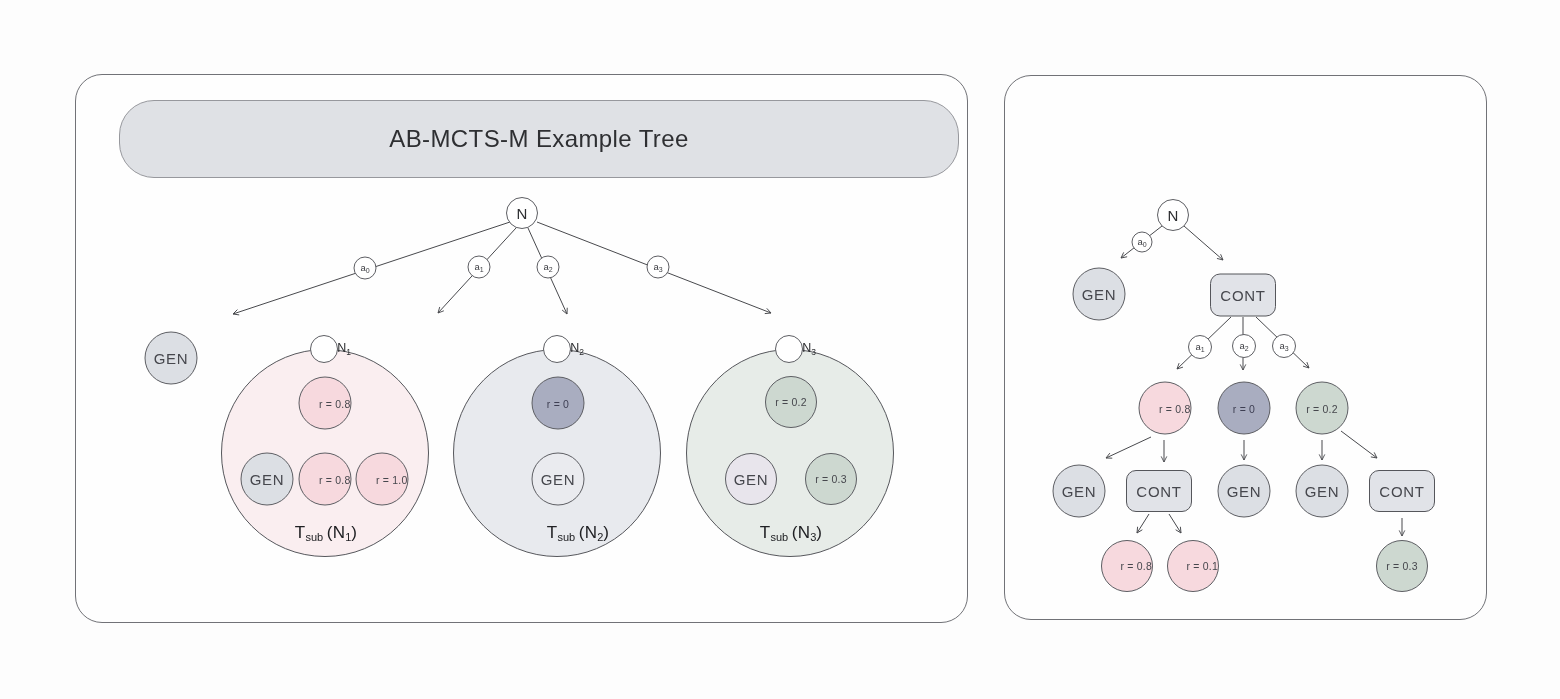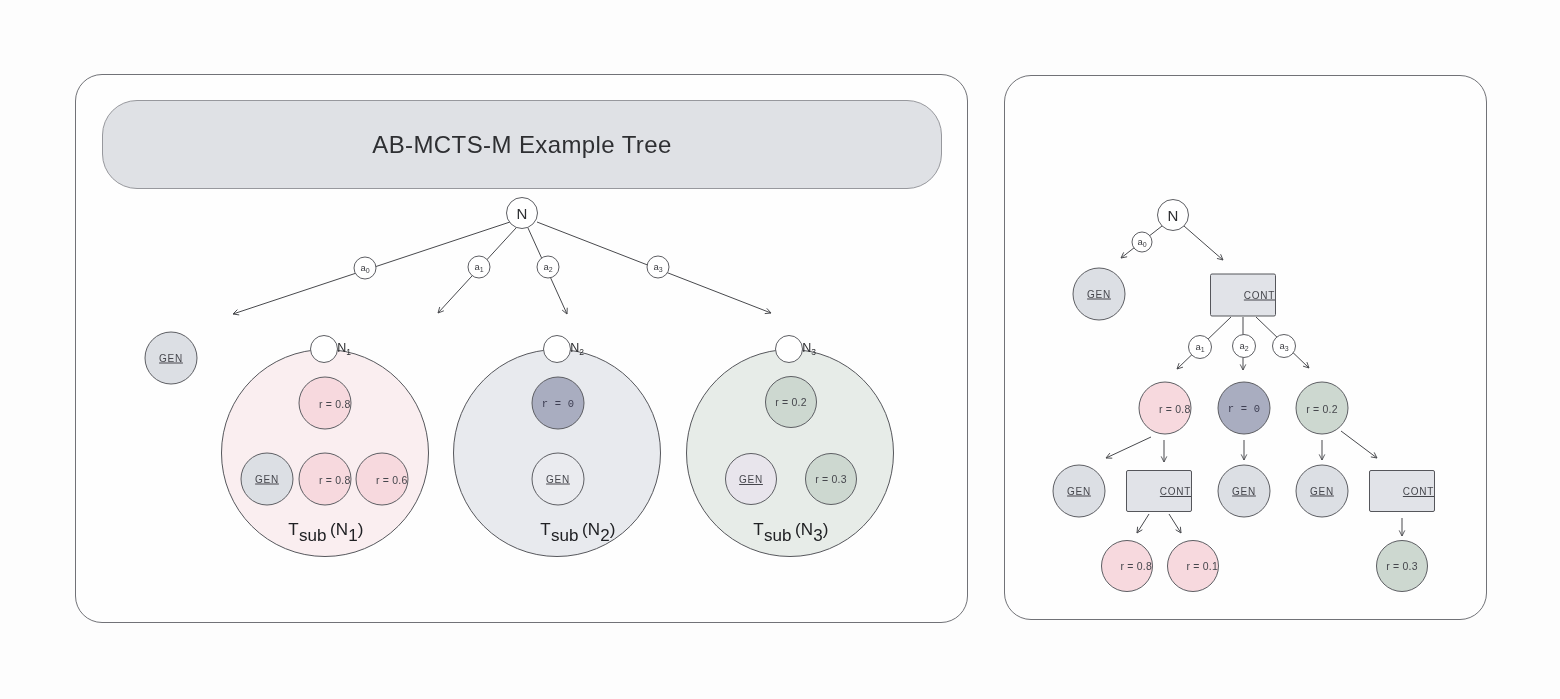--- a/index.html
+++ b/index.html
@@ -8,32 +8,32 @@
 
   .panel{position:absolute;background:#fefefe;border:1.2px solid #717277;border-radius:27px;box-sizing:border-box;z-index:0;}
   .pill{position:absolute;background:#dfe1e5;border:1px solid #97989d;border-radius:35px;box-sizing:border-box;
         display:flex;align-items:center;justify-content:center;z-index:1;}
   .title{font-size:24px;color:#2e2f32;letter-spacing:.4px;font-weight:500;}
 
   .big{position:absolute;transform:translate(-50%,-50%);border-radius:50%;border:1px solid #56575c;box-sizing:border-box;z-index:1;}
   #edges{position:absolute;left:0;top:0;z-index:2;}
   .nd{position:absolute;transform:translate(-50%,-50%);border-radius:50%;border:1px solid #5d5e63;box-sizing:border-box;
       display:flex;align-items:center;justify-content:center;z-index:3;color:#46474d;}
-  .rc{border-radius:2px;border:1.2px solid #55565b;justify-content:flex-end;}
-  .lbl{font-size:10px;letter-spacing:.7px;white-space:nowrap;text-decoration:underline;}
+  .rc{border-radius:10px;border:1.2px solid #55565b;}
+  .lbl{font-size:15px;letter-spacing:.7px;white-space:nowrap;}
   .rlbl{font-size:10.5px;letter-spacing:.2px;white-space:nowrap;}
   .root-lbl{font-size:15px;color:#2c2d30;}
   .tag-lbl{font-size:12.5px;color:#2c2d30;white-space:nowrap;margin-left:40px;}
   .tag-lbl sub{font-size:8.5px;vertical-align:-0.3em;}
   .elbl{font-size:9.5px;color:#3c3d42;white-space:nowrap;}
   .elbl sub{font-size:7px;vertical-align:-0.3em;}
-  .on-dark{color:#3d3e52;font-family:Liberation Mono, monospace;}
+  .on-dark{color:#3d3e52;}
 
   .cap{position:absolute;transform:translate(-50%,-50%);z-index:3;font-size:17px;color:#202124;white-space:nowrap;letter-spacing:.2px;}
-  .cap sub{font-size:17px;vertical-align:-0.32em;letter-spacing:0;}
+  .cap sub{font-size:11px;vertical-align:-0.32em;letter-spacing:0;}
 
   .f-white{background:#ffffff;}
   .f-gray{background:#dcdfe4;}
   .f-pink{background:#f7d9de;justify-content:flex-end;}
   .f-slate{background:#a9adc0;}
   .f-green{background:#cdd8d0;}
   .f-pinkbg{background:#faeef0;}
   .f-slatebg{background:#e8eaee;}
   .f-greenbg{background:#e7ece8;}
   .f-gen2{background:#eaebef;}
@@ -41,21 +41,21 @@
   .f-cont{background:#e1e3e8;}
 </style>
 </head>
 <body>
 
 <div id="stage">
 
   <div class="panel" style="left:75px;top:74px;width:893px;height:549px;"></div>
   <div class="panel" style="left:1004px;top:75px;width:483px;height:545px;"></div>
 
-  <div class="pill" style="left:102px;top:100px;width:840px;height:89px;">
+  <div class="pill" style="left:119px;top:100px;width:840px;height:78px;">
     <span class="title">AB-MCTS-M Example Tree</span>
   </div>
 
   <div class="big f-pinkbg" style="left:325px;top:453px;width:208px;height:208px;"></div>
   <div class="big f-slatebg" style="left:557px;top:453px;width:208px;height:208px;"></div>
   <div class="big f-greenbg" style="left:790px;top:453px;width:208px;height:208px;"></div>
 
   <svg id="edges" width="1560" height="699">
     <defs>
       <marker id="arw" viewBox="0 0 10 10" refX="8.5" refY="5" markerWidth="8" markerHeight="8" orient="auto-start-reverse">
@@ -112,21 +112,21 @@
   <div class="nd f-pink" style="left:325px;top:403px;width:53px;height:53px;">
     <span class="rlbl">r = 0.8</span>
   </div>
   <div class="nd f-gray" style="left:267px;top:479px;width:53px;height:53px;">
     <span class="lbl">GEN</span>
   </div>
   <div class="nd f-pink" style="left:325px;top:479px;width:53px;height:53px;">
     <span class="rlbl">r = 0.8</span>
   </div>
   <div class="nd f-pink" style="left:382px;top:479px;width:53px;height:53px;">
-    <span class="rlbl">r = 0.6</span>
+    <span class="rlbl">r = 1.0</span>
   </div>
   <div class="cap" style="left:326px;top:533px;">
     <span>T</span><sub>sub</sub> <span>(N</span><sub>1</sub><span>)</span>
   </div>
 
   <div class="nd f-white" style="left:557px;top:349px;width:28px;height:28px;">
     <span class="tag-lbl"><span>N</span><sub>2</sub></span>
   </div>
   <div class="nd f-slate" style="left:558px;top:403px;width:53px;height:53px;">
     <span class="rlbl on-dark">r = 0</span>

